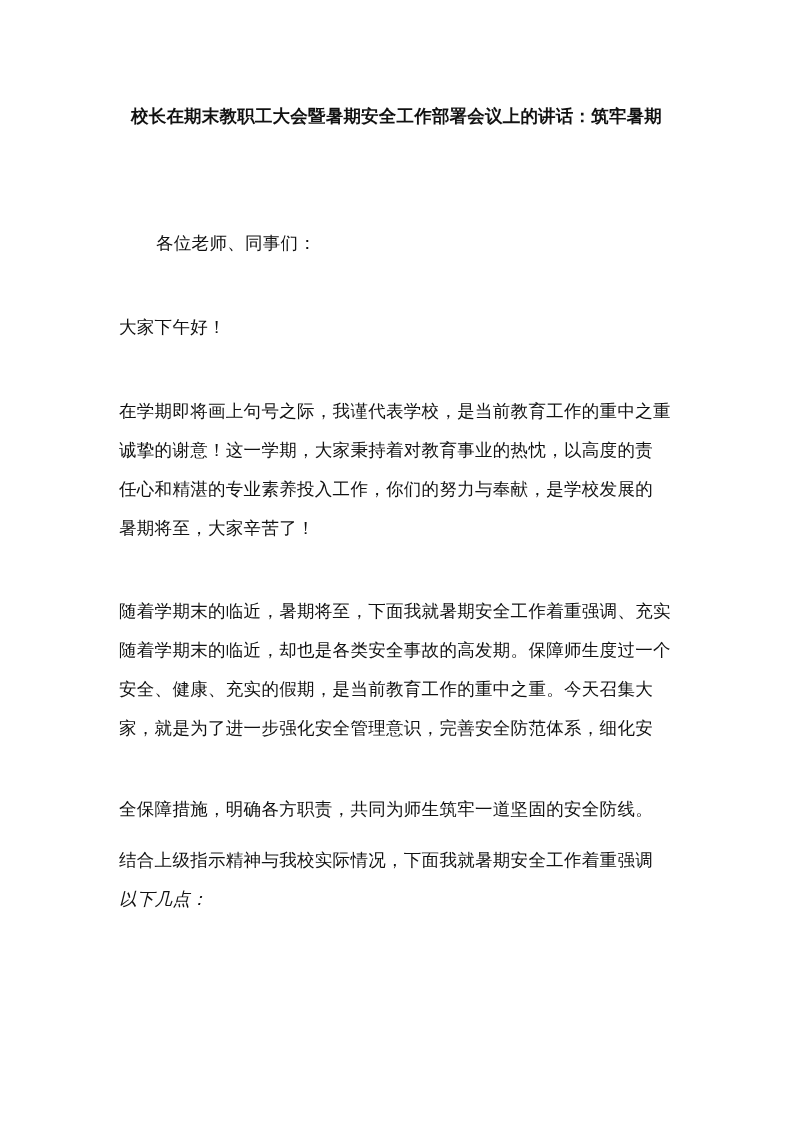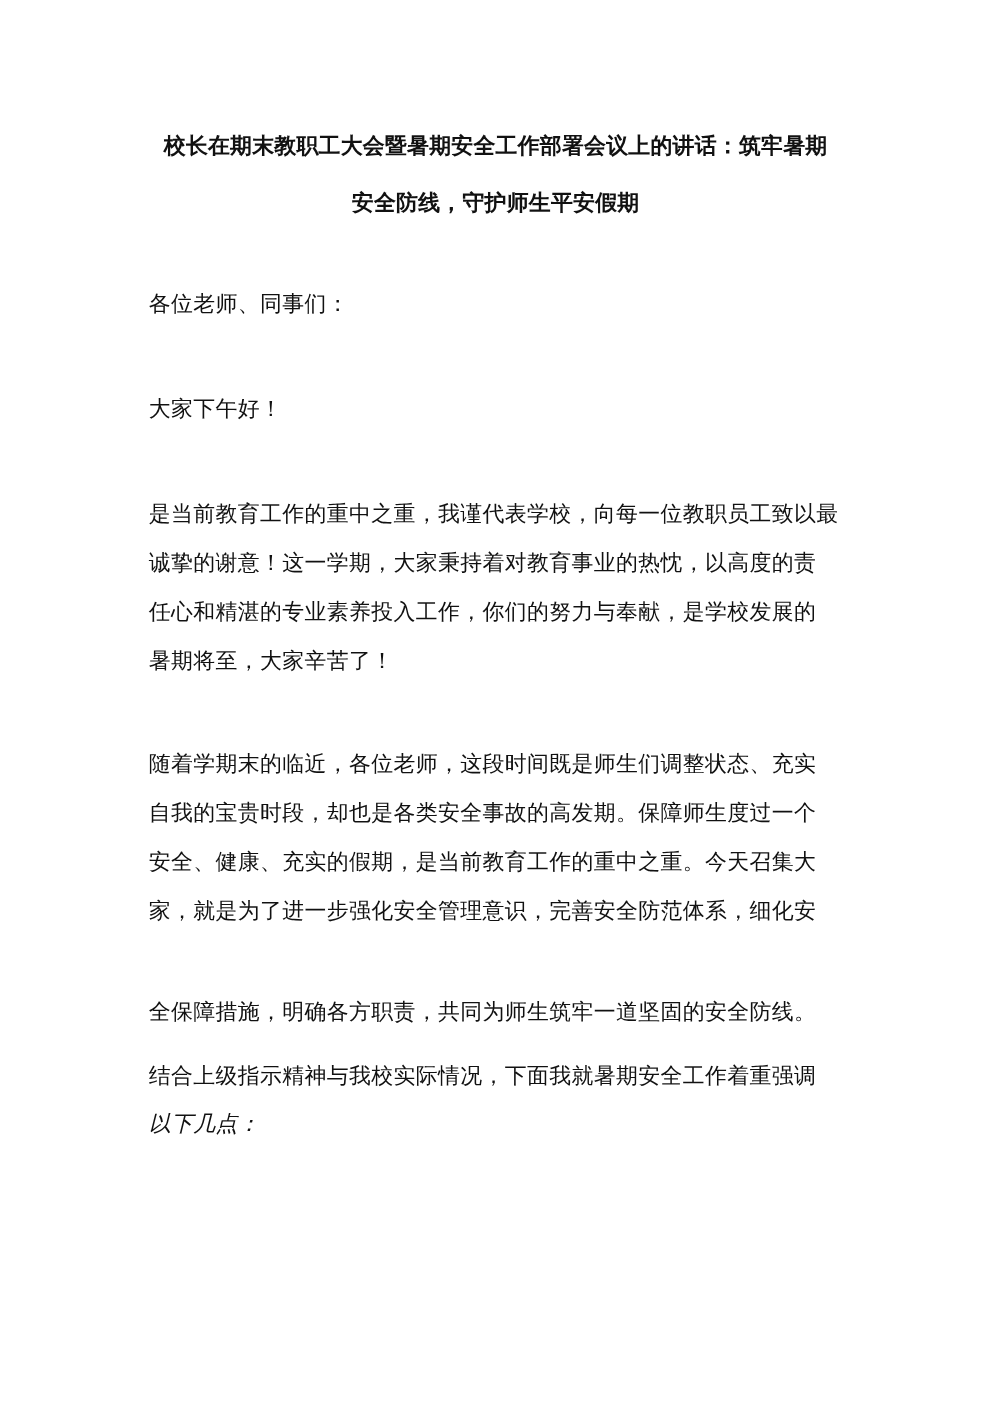--- a/index.html
+++ b/index.html
@@ -39,35 +39,34 @@
       white-space: nowrap;
       letter-spacing: 0.3px;
     }
   </style>
 </head>
 <body>
 
 <div class="page">
 
   <div class="title-line" style="top:104px;">校长在期末教职工大会暨暑期安全工作部署会议上的讲话：筑牢暑期</div>
-  <div class="title-line" style="top:150px;">安全防线，守护师生平安假期</div>
 
-  <div class="line" style="top:231px;">各位老师、同事们：</div>
+  <div class="line" style="top:231px;margin-left:37px;">各位老师、同事们：</div>
   <div class="line" style="top:315px;">大家下午好！</div>
 
   <div>
-    <div class="line" style="top:399px;">是当前教育工作的重中之重，我谨代表学校，向每一位教职员工致以最</div>
+    <div class="line" style="top:399px;">在学期即将画上句号之际，我谨代表学校，是当前教育工作的重中之重</div>
     <div class="line" style="top:438px;">诚挚的谢意！这一学期，大家秉持着对教育事业的热忱，以高度的责</div>
     <div class="line" style="top:477px;">任心和精湛的专业素养投入工作，你们的努力与奉献，是学校发展的</div>
     <div class="line" style="top:516px;">暑期将至，大家辛苦了！</div>
   </div>
 
   <div>
-    <div class="line" style="top:599px;">随着学期末的临近，各位老师，这段时间既是师生们调整状态、充实</div>
-    <div class="line" style="top:638px;">自我的宝贵时段，却也是各类安全事故的高发期。保障师生度过一个</div>
+    <div class="line" style="top:599px;">随着学期末的临近，暑期将至，下面我就暑期安全工作着重强调、充实</div>
+    <div class="line" style="top:638px;">随着学期末的临近，却也是各类安全事故的高发期。保障师生度过一个</div>
     <div class="line" style="top:677px;">安全、健康、充实的假期，是当前教育工作的重中之重。今天召集大</div>
     <div class="line" style="top:716px;">家，就是为了进一步强化安全管理意识，完善安全防范体系，细化安</div>
     <div class="line" style="top:755px;margin-top:42px;">全保障措施，明确各方职责，共同为师生筑牢一道坚固的安全防线。</div>
   </div>
 
   <div>
     <div class="line" style="top:848px;text-align:right;">结合上级指示精神与我校实际情况，下面我就暑期安全工作着重强调</div>
     <div class="line" style="top:887px;font-style:italic;">以下几点：</div>
   </div>
 

